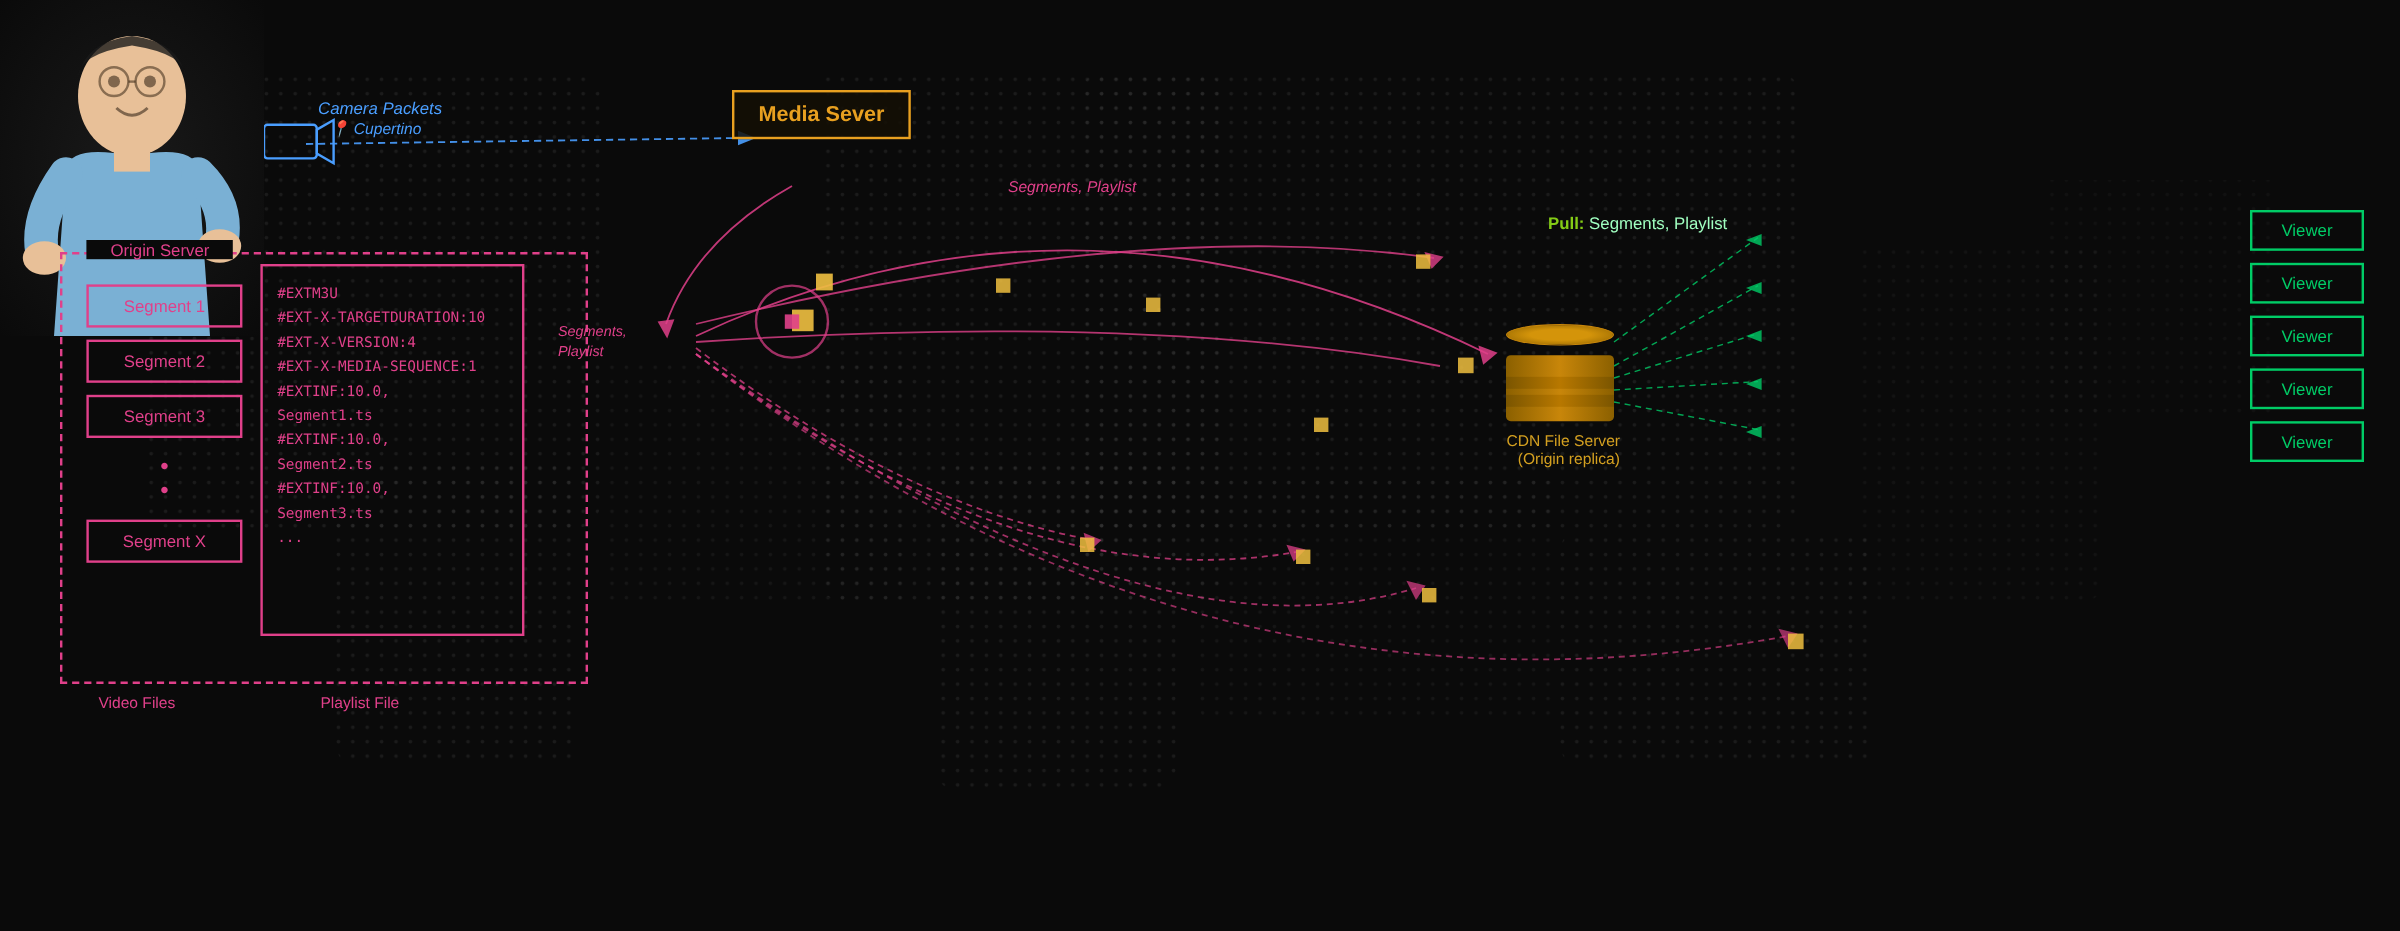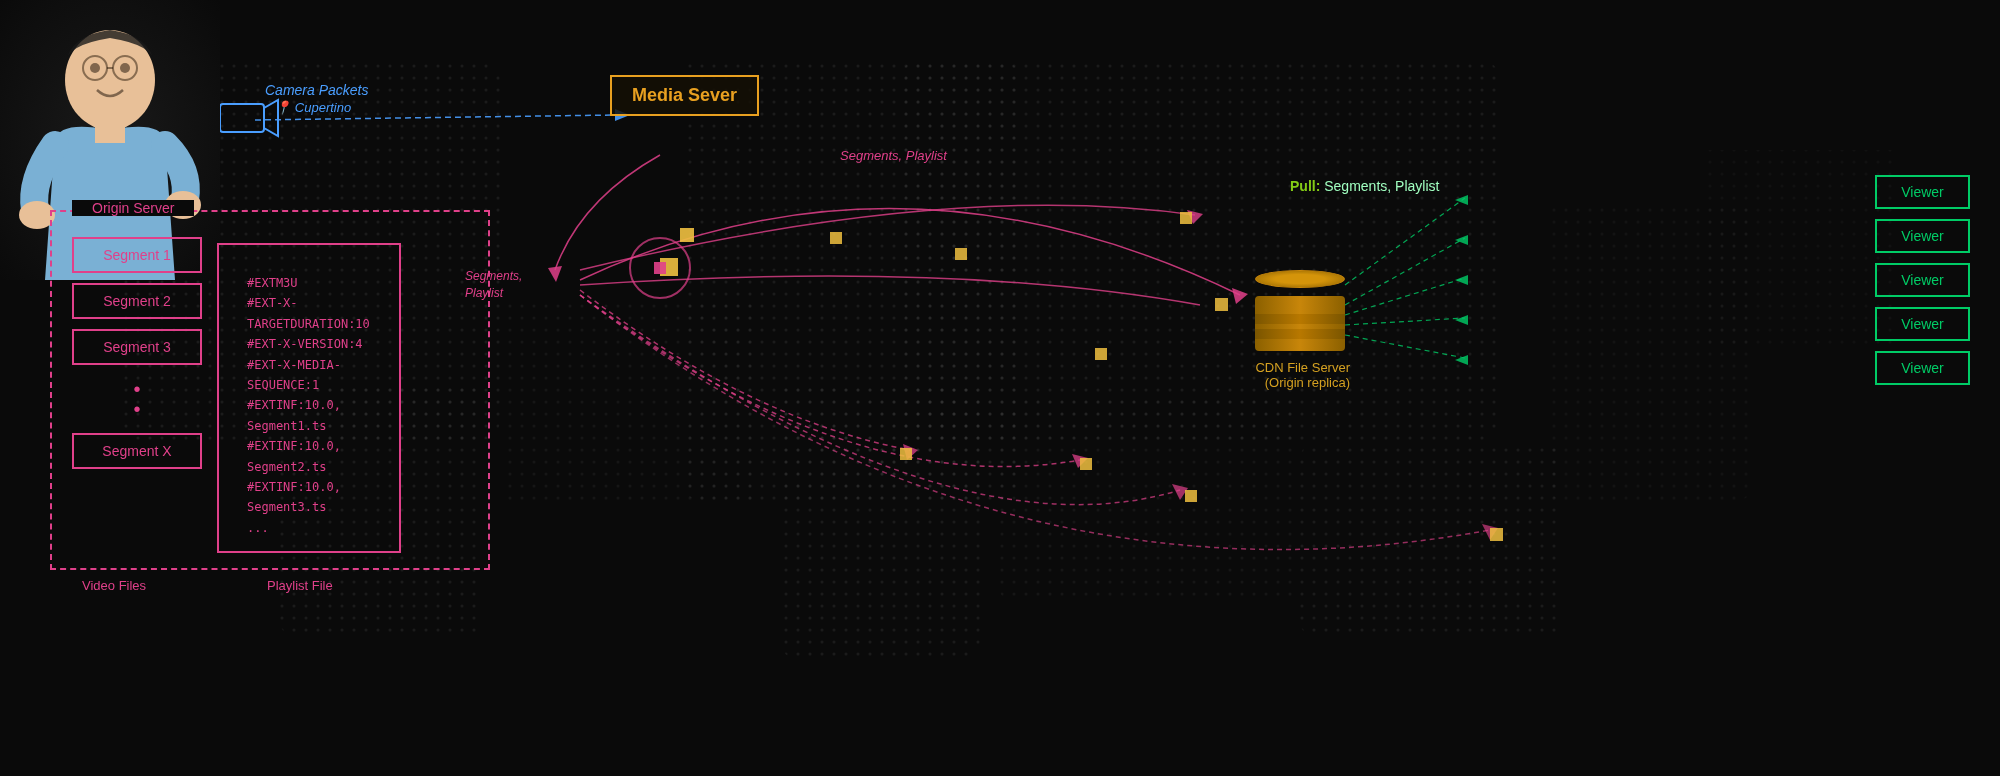--- a/index.html
+++ b/index.html
@@ -93,25 +93,25 @@
       color: #e0408a;
       text-align: center;
       font-size: 20px;
       line-height: 1;
       padding: 4px 0;
     }
 
     .playlist-column {
       position: absolute;
       left: 165px;
-      top: 31px;
+      top: 8px;
       border: 2px solid #e0408a;
-      width: 184px;
+      width: 220px;
       height: 310px;
-      padding: 28px;
+      padding: 12px;
     }
 
     .playlist-code {
       color: #e0408a;
       font-size: 12px;
       line-height: 1.7;
       font-family: monospace;
     }
 
     .video-files-label {

